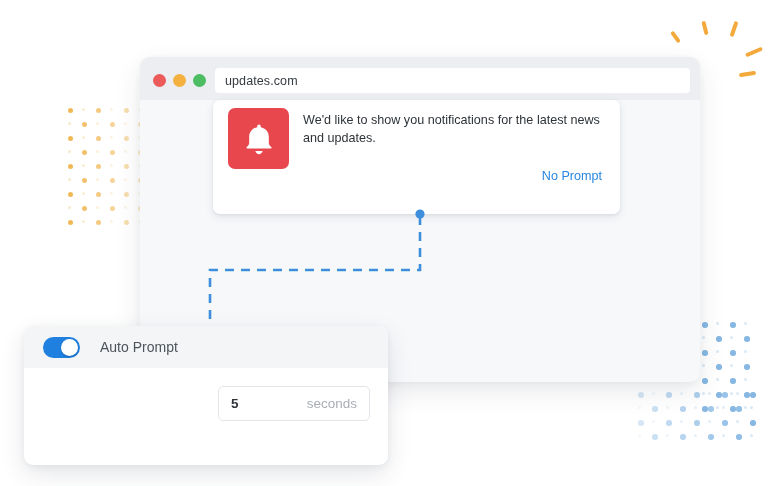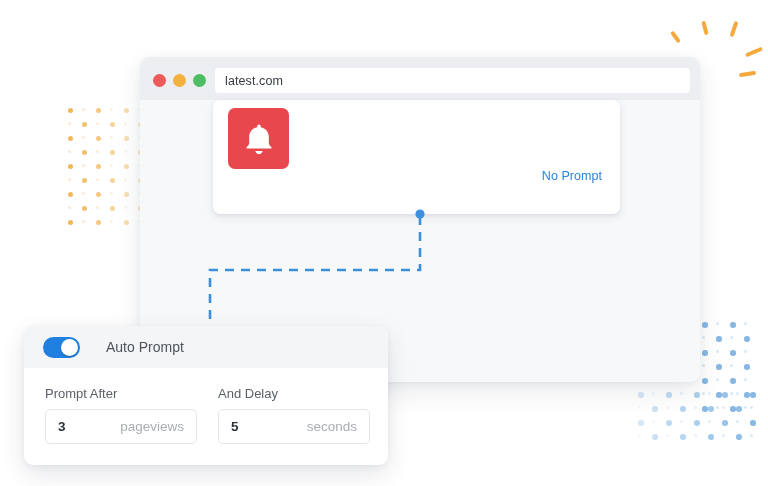--- a/index.html
+++ b/index.html
@@ -121,21 +121,21 @@
     border-radius: 9px;
     box-shadow: 0 9px 24px rgba(40,50,70,0.12), 0 2px 6px rgba(40,50,70,0.06);
     overflow: hidden;
   }
   #panel-head {
     position: absolute;
     left: 0; top: 0; width: 100%; height: 42px;
     background: #f4f5f7;
     display: flex; align-items: center;
     padding-left: 19px;
-    gap: 26px;
+    gap: 20px;
   }
   #toggle {
     position: relative;
     width: 37px; height: 21px;
     background: #1f80e0;
     border-radius: 11px;
     flex: none;
     cursor: pointer;
   }
   #toggle::after {
@@ -320,60 +320,53 @@
 
   <div id="browser">
     <div id="chrome-bar"></div>
   </div>
 
   <div class="traffic" id="tl-red"></div>
   <div class="traffic" id="tl-yellow"></div>
   <div class="traffic" id="tl-green"></div>
 
   <div id="urlbar">
-    <span>latest.com</span>
+    <span>updates.com</span>
   </div>
 
   <div id="notif">
 
     <div id="bell-box">
       <svg width="34" height="36" viewBox="0 0 34 36" aria-hidden="true">
         <path d="M17 3.4c-0.95 0-1.72 0.77-1.72 1.72v1.1C10.6 7.0 7.2 10.9 7.2 15.6v5.9c0 1.6-0.7 3.1-1.9 4.1l-0.6 0.5c-0.6 0.5-0.25 1.5 0.55 1.5h23.5c0.8 0 1.15-1.0 0.55-1.5l-0.6-0.5c-1.2-1.0-1.9-2.5-1.9-4.1v-5.9c0-4.7-3.4-8.6-8.08-9.38v-1.1c0-0.95-0.77-1.72-1.72-1.72z" fill="#ffffff"></path>
         <path d="M13.3 30.1c0.55 1.9 2.0 3.1 3.7 3.1s3.15-1.2 3.7-3.1z" fill="#ffffff"></path>
       </svg>
     </div>
 
+    <div id="notif-text">We'd like to show you notifications for the latest news and updates.</div>
 
     <div id="notif-actions">
       <button id="no-thanks">No Prompt</button>
     </div>
   </div>
 
   <svg id="connector">
     <path d="M420 216 L420 270 L210 270 L210 330" fill="none" stroke="#3d8fdd" stroke-width="2.6" stroke-dasharray="9 7" stroke-linecap="butt"></path>
     <circle cx="420" cy="214" r="4.6" fill="#3d8fdd"></circle>
   </svg>
 
   <div id="panel">
 
     <div id="panel-head">
       <div id="toggle"></div>
       <span id="toggle-label">Auto Prompt</span>
     </div>
 
-    <div class="field-group" id="group-1">
-      <span class="field-label">Prompt After</span>
-      <div class="field-box">
-        <span class="field-value">3</span>
-        <span class="field-unit">pageviews</span>
-      </div>
-    </div>
 
     <div class="field-group" id="group-2">
-      <span class="field-label">And Delay</span>
       <div class="field-box">
         <span class="field-value">5</span>
         <span class="field-unit">seconds</span>
       </div>
     </div>
   </div>
 
 </div>
 
 </body></html>

